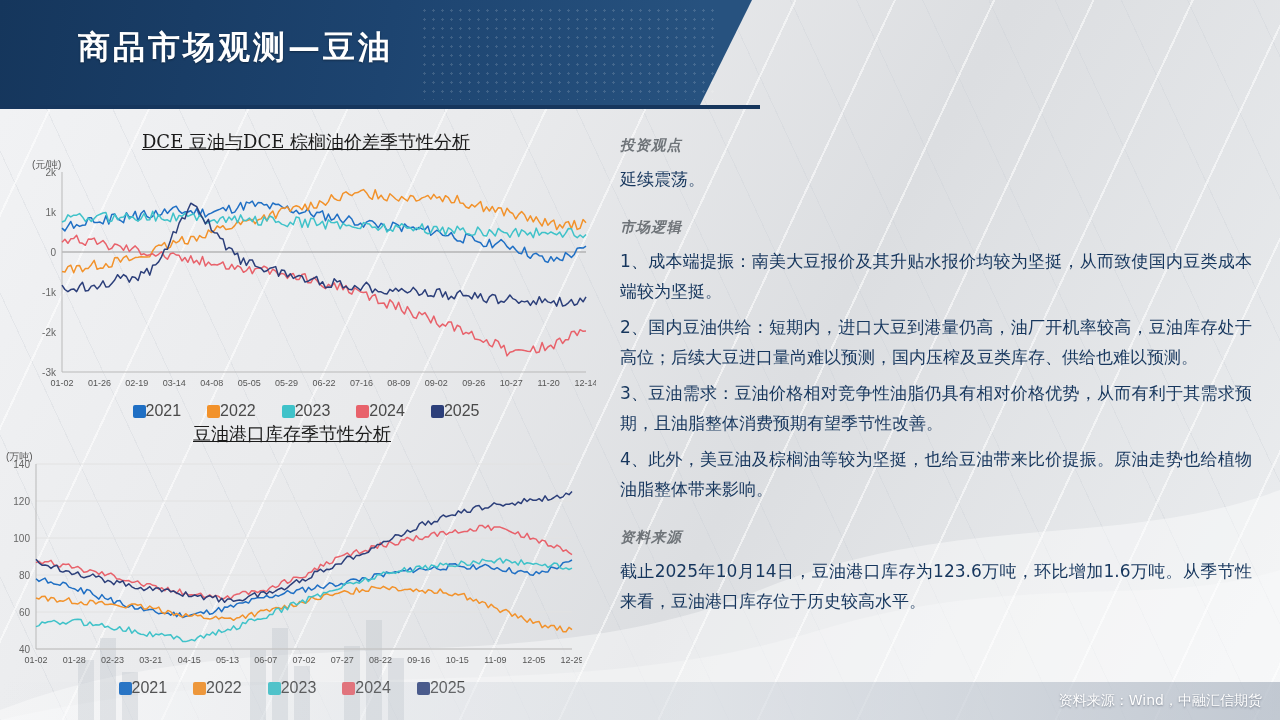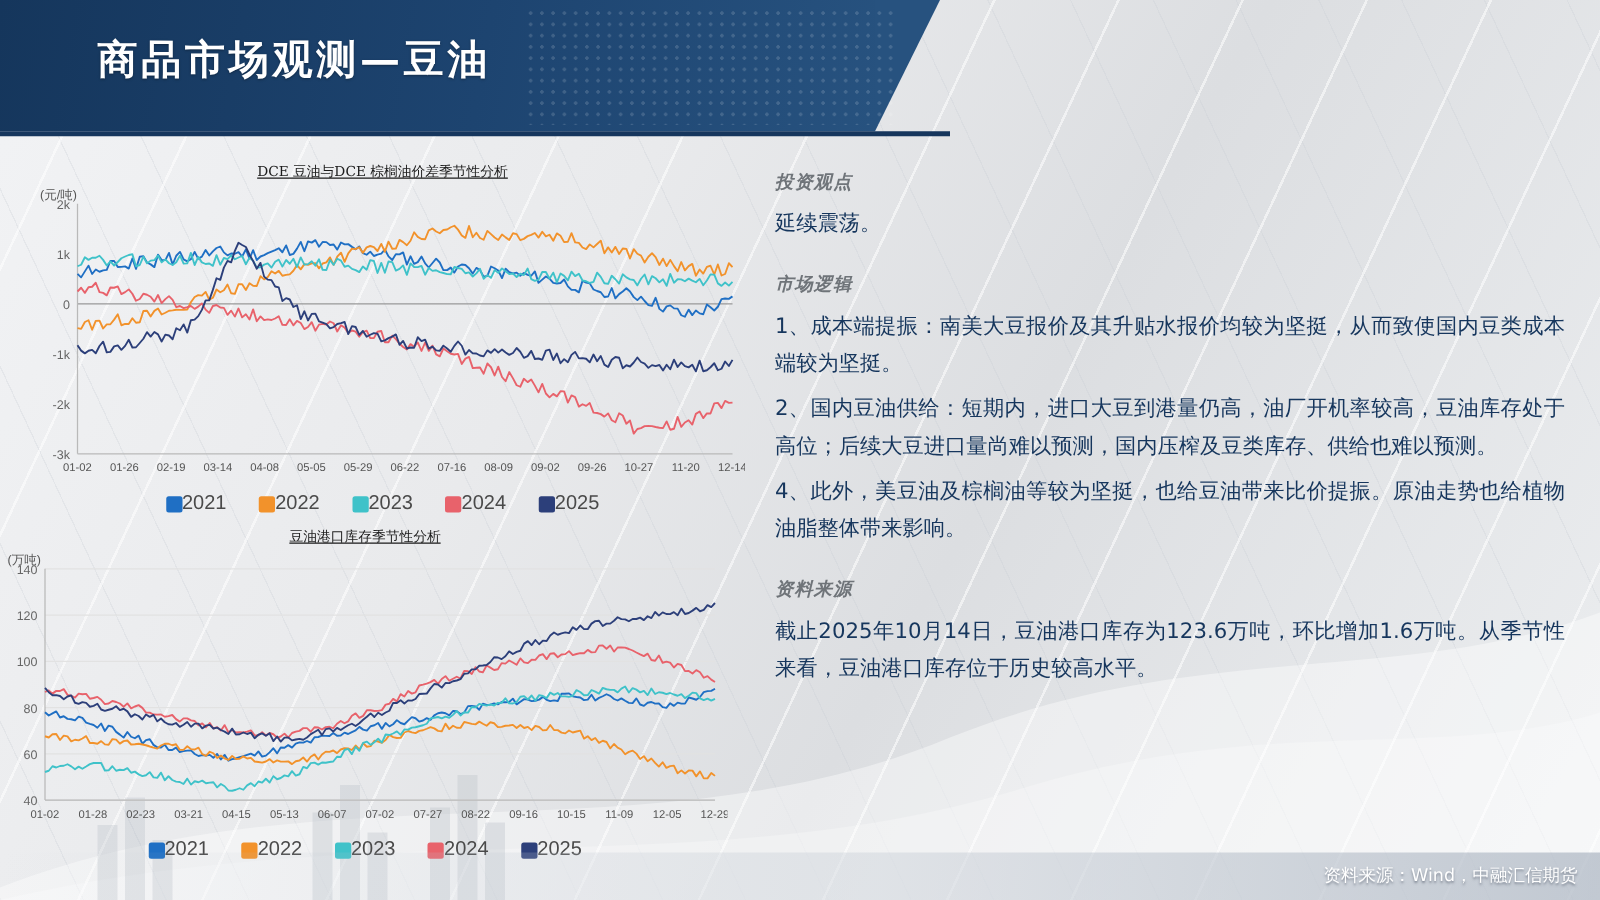--- a/index.html
+++ b/index.html
@@ -44,21 +44,21 @@
     position:absolute;left:78px;top:26px;
     font-family:"DejaVu Serif","Liberation Serif",serif;
     font-size:32px;font-weight:bold;color:#ffffff;letter-spacing:3px;
     text-shadow:0 1px 2px rgba(0,0,0,.35);
   }
   
   .chart-wrap{position:absolute;}
   #chart1{left:16px;top:128px;width:580px;height:300px;}
   #chart2{left:2px;top:420px;width:580px;height:292px;}
   .chart-title{
-    text-align:center;font-size:11px;color:#1b1b1b;
+    text-align:center;font-size:18px;color:#1b1b1b;
     font-family:"DejaVu Serif","Liberation Serif",serif;
     text-decoration:underline;margin:0 0 2px 0;padding-top:2px;
   }
   .legend{
     display:flex;justify-content:center;gap:26px;align-items:center;margin-top:2px;
   }
   .legend-item{display:flex;align-items:center;gap:0;font-size:16px;color:#4a4a4a;}
   .legend-swatch{width:13px;height:13px;border-radius:2px;display:inline-block;}
   
   .right-col{position:absolute;left:620px;top:136px;width:632px;}
@@ -232,20 +232,21 @@
     </div>
 </div>
 
 <div class="right-col">
   <p class="sec-head">投资观点</p>
   <p class="sec-body">延续震荡。</p>
   <div class="sec-gap"></div>
   <p class="sec-head">市场逻辑</p>
   <p class="sec-body">1、成本端提振：南美大豆报价及其升贴水报价均较为坚挺，从而致使国内豆类成本端较为坚挺。</p>
   <p class="sec-body">2、国内豆油供给：短期内，进口大豆到港量仍高，油厂开机率较高，豆油库存处于高位；后续大豆进口量尚难以预测，国内压榨及豆类库存、供给也难以预测。</p>
+  <p class="sec-body">3、豆油需求：豆油价格相对竞争性油脂仍具有相对价格优势，从而有利于其需求预期，且油脂整体消费预期有望季节性改善。</p>
   <p class="sec-body">4、此外，美豆油及棕榈油等较为坚挺，也给豆油带来比价提振。原油走势也给植物油脂整体带来影响。</p>
   <div class="sec-gap"></div>
   <p class="sec-head">资料来源</p>
   <p class="sec-body">截止2025年10月14日，豆油港口库存为123.6万吨，环比增加1.6万吨。从季节性来看，豆油港口库存位于历史较高水平。</p>
 </div>
 
 <div class="footer-bar"></div>
 <div class="footer-note">资料来源：Wind，中融汇信期货</div>
 
 </body></html>

